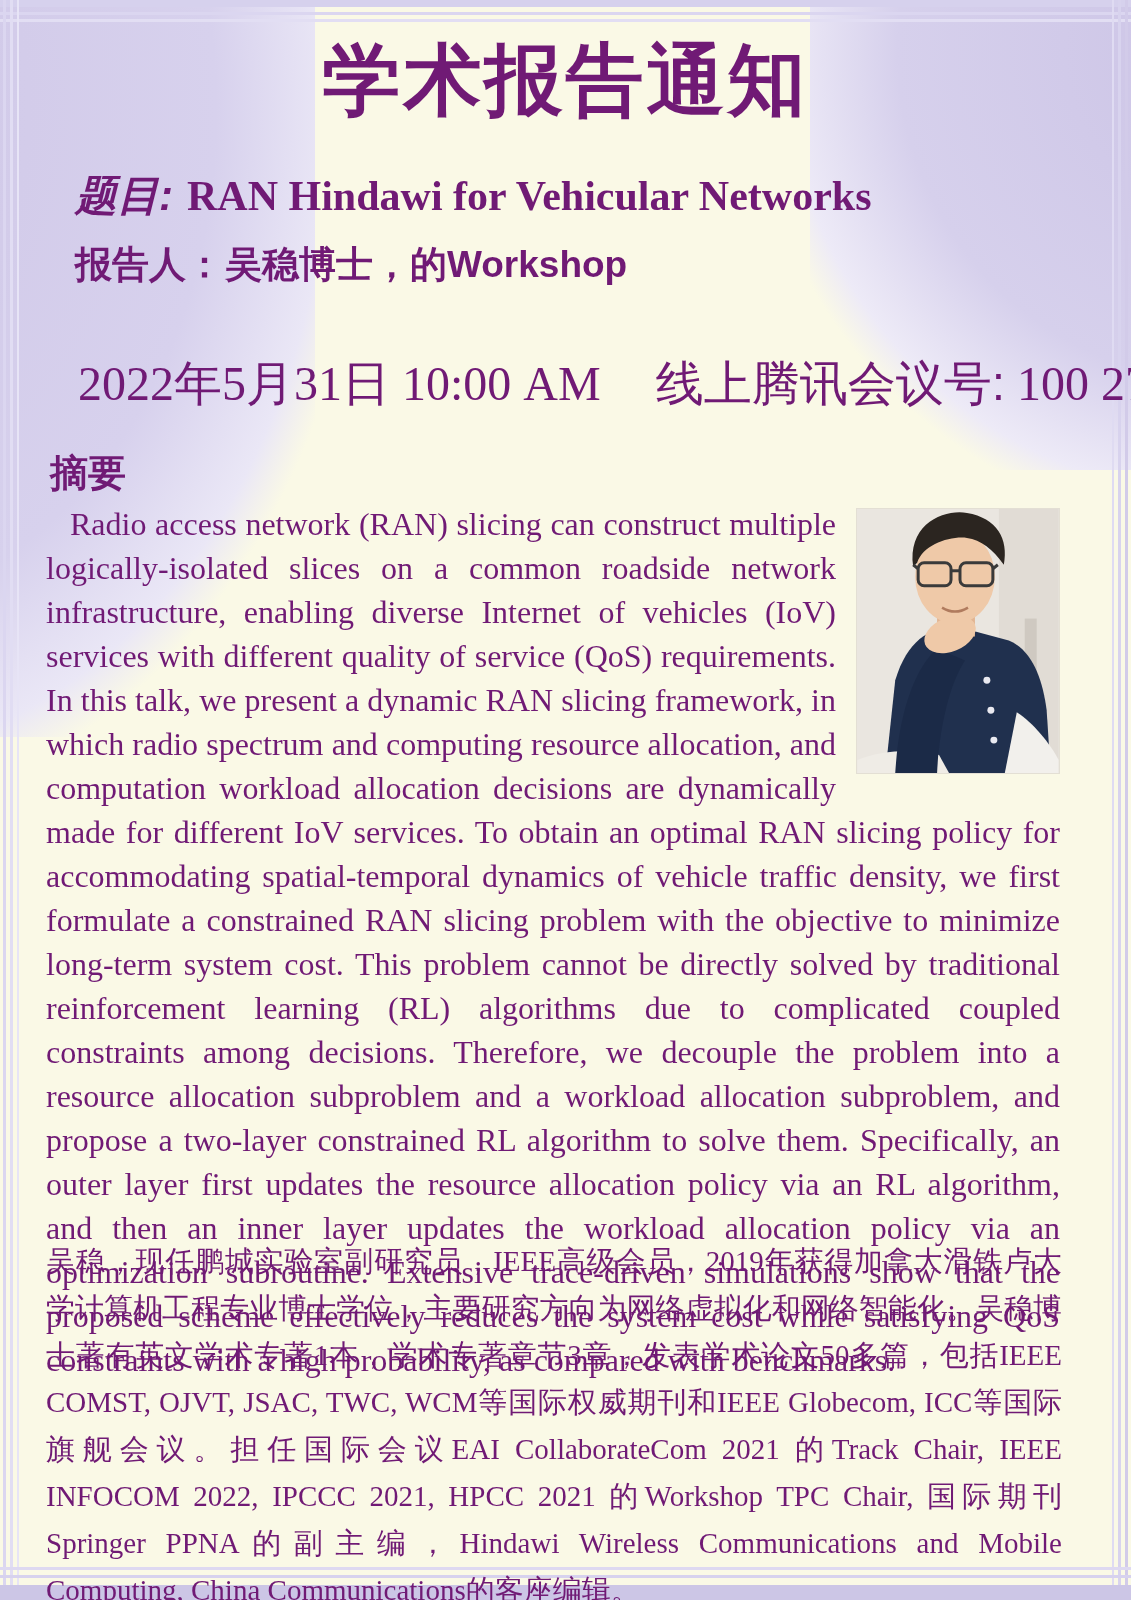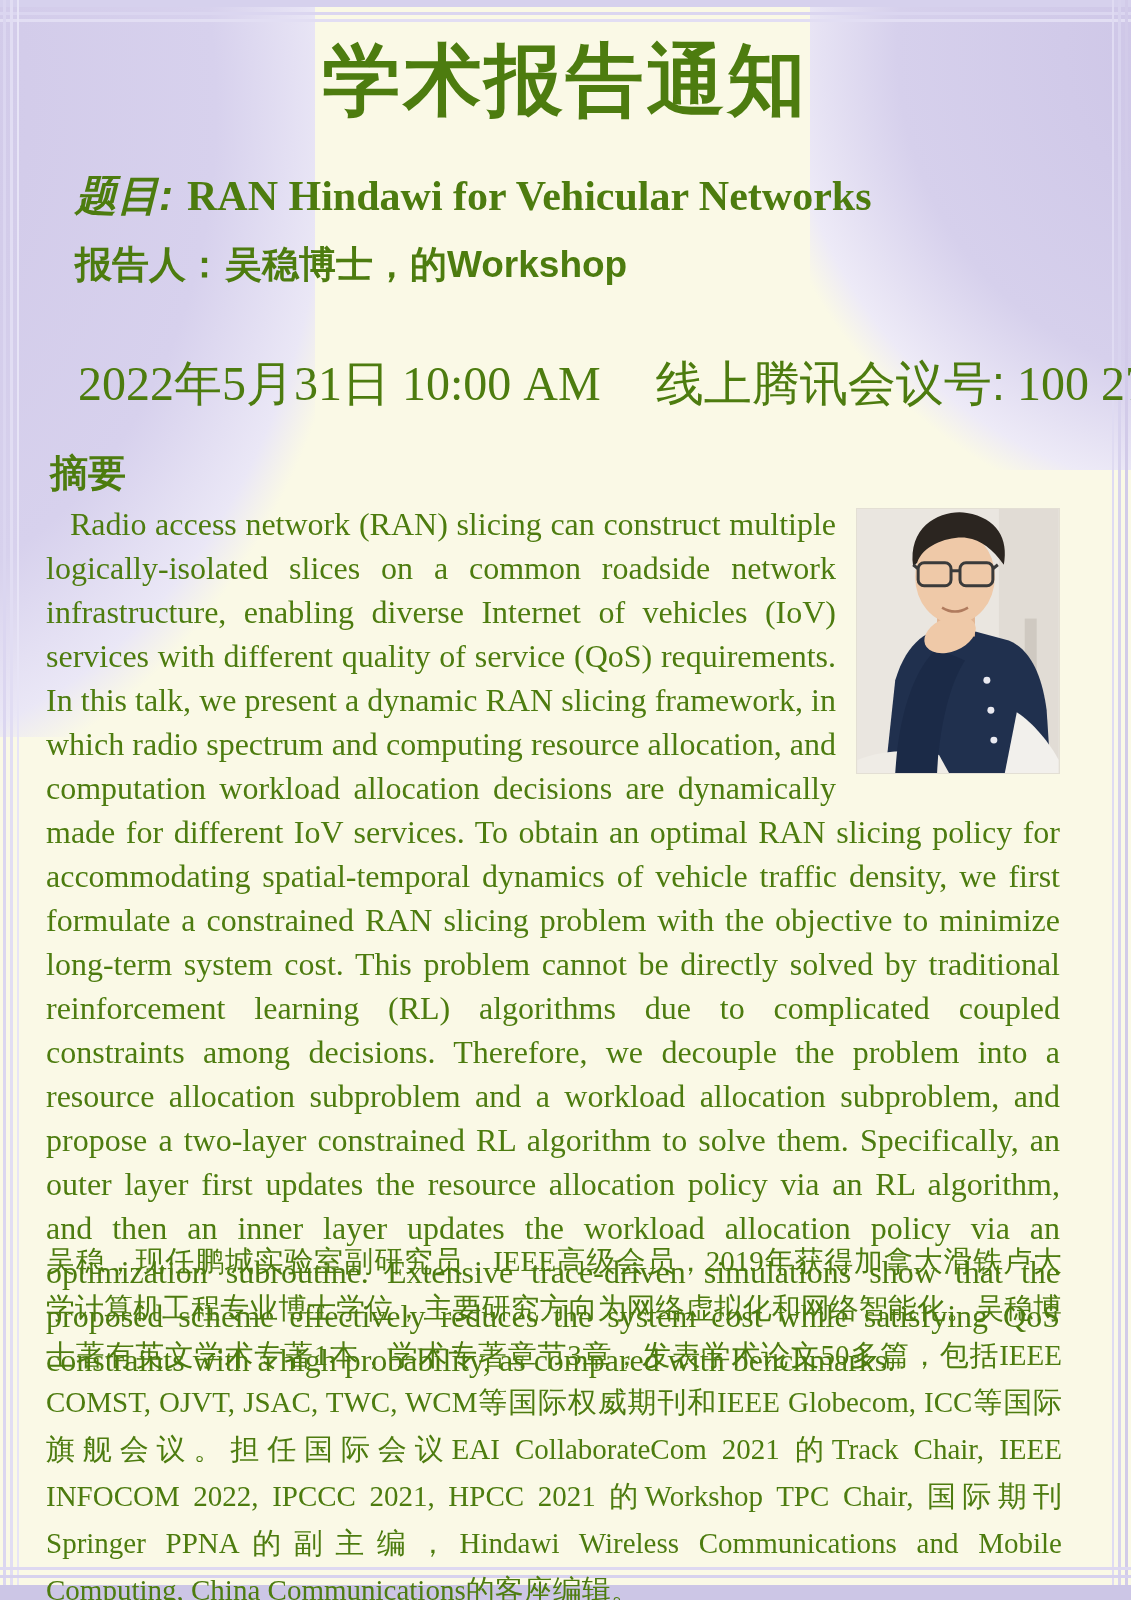--- a/index.html
+++ b/index.html
@@ -1,18 +1,18 @@
 <!DOCTYPE html>
 <html><head>
 <meta charset="utf-8">
 <style>
   html, body { margin:0; padding:0; background:#E9E6F2; }
   #poster {
     position:relative; width:1131px; height:1600px; overflow:hidden;
-    background:#FAF9E6; color:#4d7c0f;
+    background:#FAF9E6; color:#701a75;
     font-family:"Liberation Serif", serif;
   }
   
   .blob { position:absolute; z-index:1; pointer-events:none; }
   .blob-tl {
     left:-635px; top:-517px; width:950px; height:1254px;
     background:radial-gradient(ellipse at center,
       #CFC7E7 0%, #D7D1ED 56%, #EAE7F6 73%, rgba(250,249,230,0) 79%);
   }
   .blob-tr {

